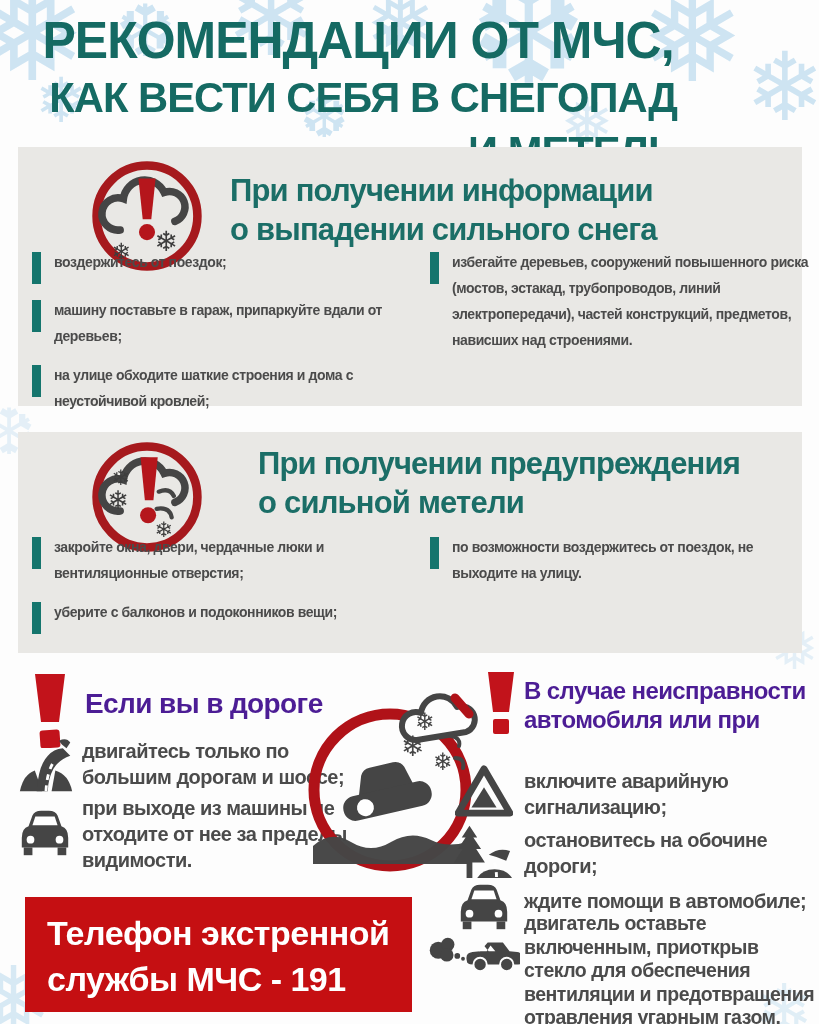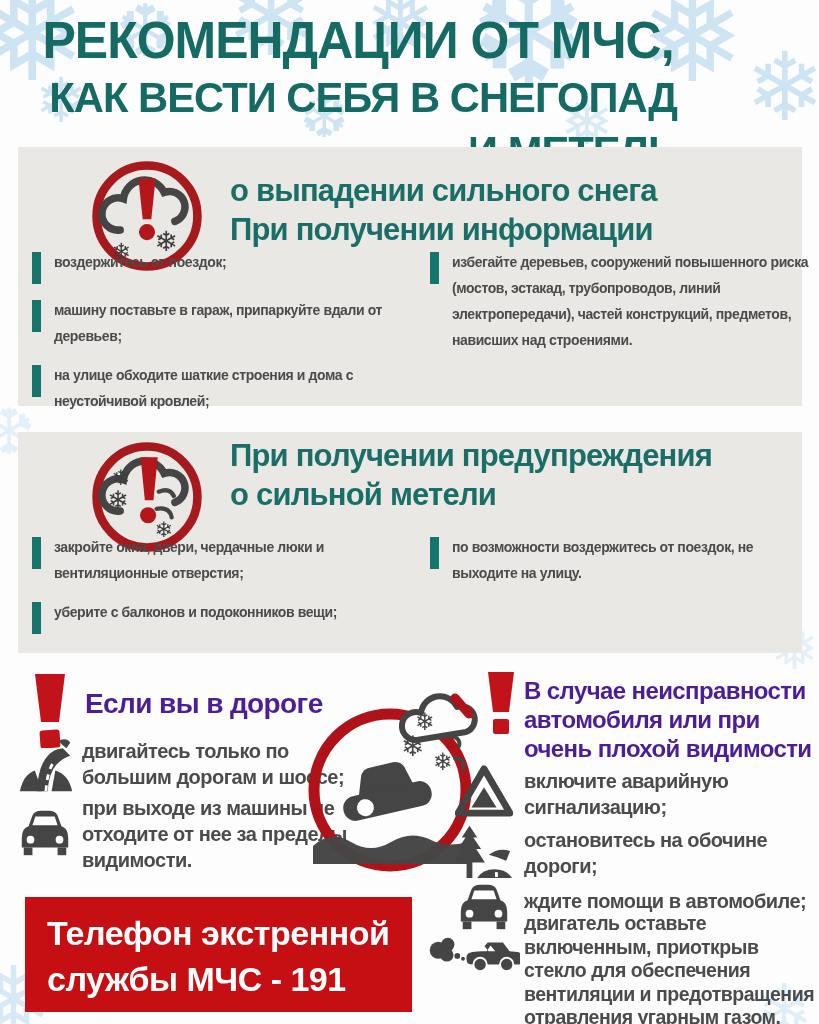--- a/index.html
+++ b/index.html
@@ -27,21 +27,21 @@
     position:absolute;left:18px;width:784px;background:#e9e8e5;z-index:1;
   }
   .card1{top:147px;height:259px;}
   .card2{top:432px;height:221px;}
   .card-icon{position:absolute;left:70px;top:10px;width:118px;height:118px;}
   .card2 .card-icon{top:6px;}
   .card-heading{
     position:absolute;left:212px;top:24px;color:#1b6e67;font-weight:700;
     font-size:31px;line-height:39px;letter-spacing:-0.8px;
   }
-  .card2 .card-heading{top:4px;}
+  .card2 .card-heading{top:12px;margin-left:28px;}
   .bullets{position:absolute;top:102px;}
   .bullets.left{left:14px;width:372px;}
   .bullets.right{left:412px;width:382px;}
   .bullet{display:flex;margin-bottom:13px;}
   .bar{flex:0 0 9px;height:32px;background:#15756d;margin-right:13px;margin-top:3px;}
   .btxt{
     color:#4b4b4b;font-weight:700;font-size:14px;line-height:26px;letter-spacing:-0.4px;
   }
   
   .teal-head{color:#4c1d95;font-weight:700;letter-spacing:-0.6px;}
@@ -93,22 +93,22 @@
     <div class="card card1">
       <svg class="card-icon" viewBox="0 0 110 110">
         <circle cx="55" cy="55" r="47" fill="none" stroke="#a6191d" stroke-width="8"></circle>
         <path d="M30 68 a15 15 0 1 1 3 -29 a20 20 0 0 1 38 -6 a14 14 0 0 1 10 27" fill="none" stroke="#454545" stroke-width="7" stroke-linecap="round"></path>
         <path d="M47 20 h16 l-4 38 h-8 Z" fill="#b5161c"></path>
         <circle cx="55" cy="70" r="7.5" fill="#b5161c"></circle>
         <text x="22" y="96" font-size="22" fill="#3d3d3d" font-family="DejaVu Sans">❄</text>
         <text x="62" y="88" font-size="26" fill="#3d3d3d" font-family="DejaVu Sans">❄</text>
       </svg>
       <div class="card-heading">
+        <div>При получении информации</div>
         <div>о выпадении сильного снега</div>
-        <div>При получении информации</div>
       </div>
       <div class="bullets left">
         <div class="bullet">
           <div class="bar"></div>
           <div class="btxt">воздержитесь от поездок;</div>
         </div>
         <div class="bullet">
           <div class="bar"></div>
           <div class="btxt">машину поставьте в гараж, припаркуйте вдали от деревьев;</div>
         </div>
@@ -201,21 +201,20 @@
       </g>
     </svg>
 
     <svg class="excl excl-right" viewBox="0 0 30 62">
       <path d="M2 0 H28 L23 40 H7 Z" fill="#c2131b"></path>
       <rect x="7" y="47" width="16" height="15" rx="2" fill="#c2131b"></rect>
     </svg>
     <div class="teal-head break-head">
       <div>В случае неисправности</div>
       <div>автомобиля или при</div>
-      <div>очень плохой видимости</div>
     </div>
 
     <svg class="icn" style="left:455px;top:764px;width:58px;height:54px;" viewBox="0 0 60 56">
       <path d="M30 5 L57 51 H3 Z" fill="none" stroke="#454545" stroke-width="7" stroke-linejoin="round"></path>
       <path d="M30 24 L43 45 H17 Z" fill="#454545"></path>
     </svg>
     <div class="item-text" style="left:524px;top:768px;width:292px;">включите аварийную сигнализацию;</div>
 
     <svg class="icn" style="left:452px;top:822px;width:62px;height:58px;" viewBox="0 0 64 60">
       <path d="M14 4 L22 16 H18 L26 28 H21 L30 42 H17 V58 H11 V42 H-2 L7 28 H2 L10 16 H6 Z" transform="translate(4 0)" fill="#454545"></path>

